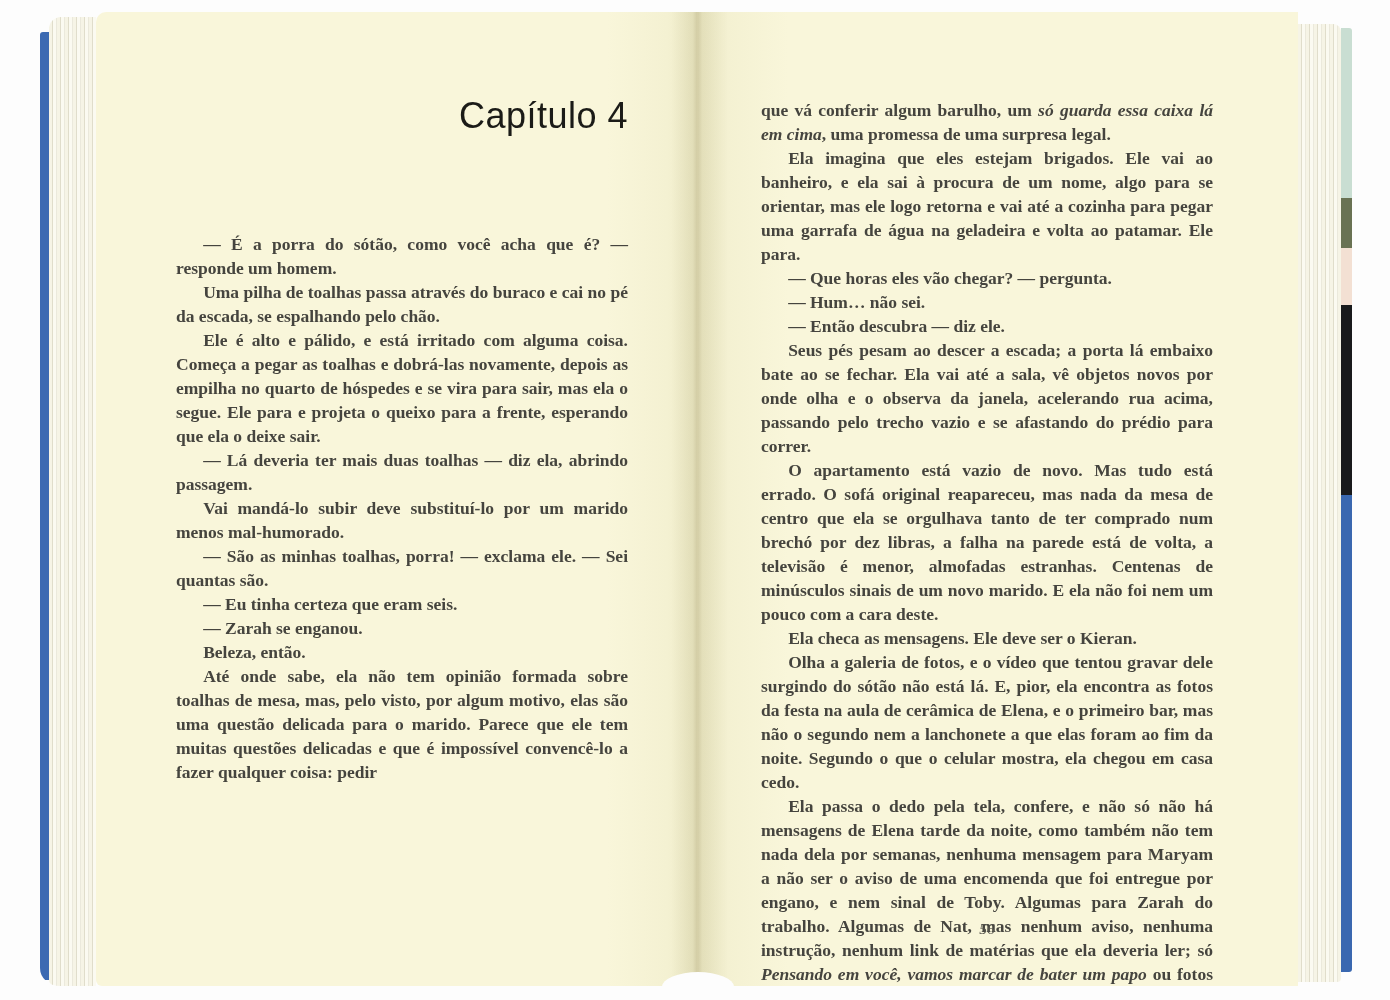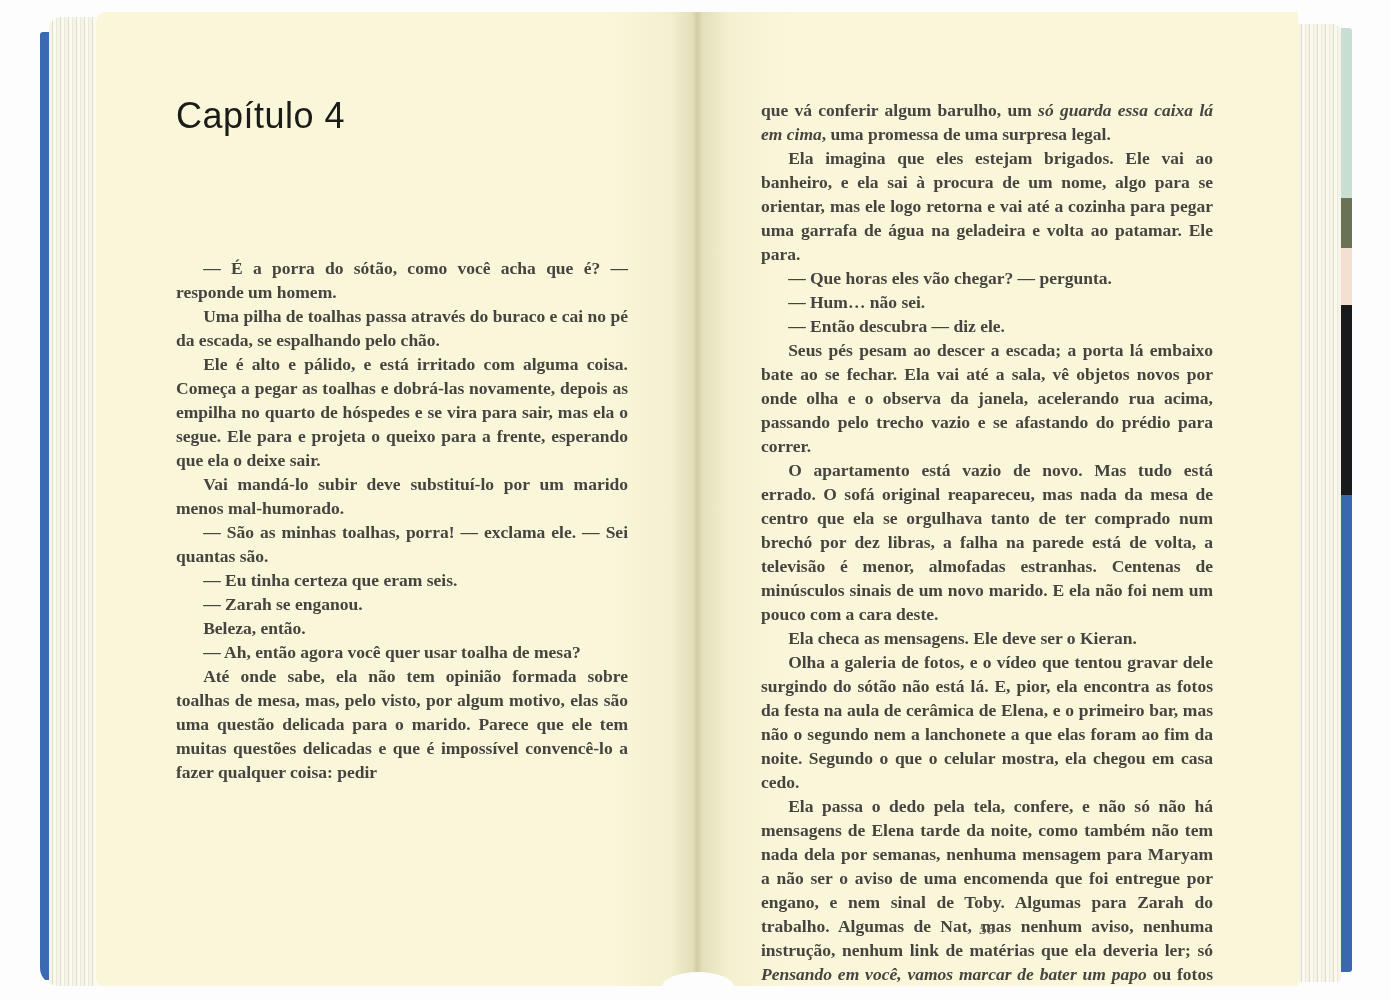--- a/index.html
+++ b/index.html
@@ -70,30 +70,30 @@
   }
   
   .book::after{
     content:"";position:absolute;left:622px;bottom:-16px;width:72px;height:30px;
     background:var(--bg);border-radius:50%;
   }
 
   .chapter-title{
     font-family:"Liberation Sans","DejaVu Sans",sans-serif;
     font-weight:400;font-size:36px;line-height:40px;letter-spacing:.5px;
-    color:var(--ink-title);text-align:left;
+    color:var(--ink-title);text-align:right;
   }
 
   .body-text{
     font-size:17.5px;line-height:24px;text-align:justify;
     hyphens:auto;-webkit-hyphens:auto;
     text-rendering:optimizeLegibility;
     font-weight:bold;
   }
-  .page-left .body-text{margin-top:120px;}
+  .page-left .body-text{margin-top:96px;}
   .para{margin:0;}
   .para.indent{text-indent:1.55em;}
   .para em{font-style:italic;}
 
   .folio{
     position:absolute;left:63px;right:85px;bottom:48px;
     text-align:center;font-style:italic;font-size:15.5px;color:#54534b;
   }
 
   .jacket{
@@ -112,26 +112,26 @@
     <div class="cover-strip-left"></div>
 
     <div class="edges edges-left"></div>
 
     <div class="page page-left" lang="pt-BR">
       <h1 class="chapter-title">Capítulo 4</h1>
       <div class="body-text">
           <p class="para indent"><span>— É a porra do sótão, como você acha que é? — responde um homem.</span></p>
           <p class="para indent"><span>Uma pilha de toalhas passa através do buraco e cai no pé da escada, se espalhando pelo chão.</span></p>
           <p class="para indent"><span>Ele é alto e pálido, e está irritado com alguma coisa. Começa a pegar as toalhas e dobrá-las novamente, depois as empilha no quarto de hóspedes e se vira para sair, mas ela o segue. Ele para e projeta o queixo para a frente, esperando que ela o deixe sair.</span></p>
+          <p class="para indent"><span>— Lá deveria ter mais duas toalhas — diz ela, abrindo passagem.</span></p>
           <p class="para indent"><span>Vai mandá-lo subir deve substituí-lo por um marido menos mal-humorado.</span></p>
           <p class="para indent"><span>— São as minhas toalhas, porra! — exclama ele. — Sei quantas são.</span></p>
           <p class="para indent"><span>— Eu tinha certeza que eram seis.</span></p>
           <p class="para indent"><span>— Zarah se enganou.</span></p>
           <p class="para indent"><span>Beleza, então.</span></p>
-          <p class="para indent"><span>— Ah, então agora você quer usar toalha de mesa?</span></p>
           <p class="para indent"><span>Até onde sabe, ela não tem opinião formada sobre toalhas de mesa, mas, pelo visto, por algum motivo, elas são uma questão delicada para o marido. Parece que ele tem muitas questões delicadas e que é impossível convencê-lo a fazer qualquer coisa: pedir</span></p>
         </div>
     </div>
 
     <div class="page page-right" lang="pt-BR">
       <div class="body-text">
           <p class="para"><span>que vá conferir algum barulho, um </span><em>só guarda essa caixa lá em cima</em><span>, uma promessa de uma surpresa legal.</span></p>
           <p class="para indent"><span>Ela imagina que eles estejam brigados. Ele vai ao banheiro, e ela sai à procura de um nome, algo para se orientar, mas ele logo retorna e vai até a cozinha para pegar uma garrafa de água na geladeira e volta ao patamar. Ele para.</span></p>
           <p class="para indent"><span>— Que horas eles vão chegar? — pergunta.</span></p>
           <p class="para indent"><span>— Hum… não sei.</span></p>

